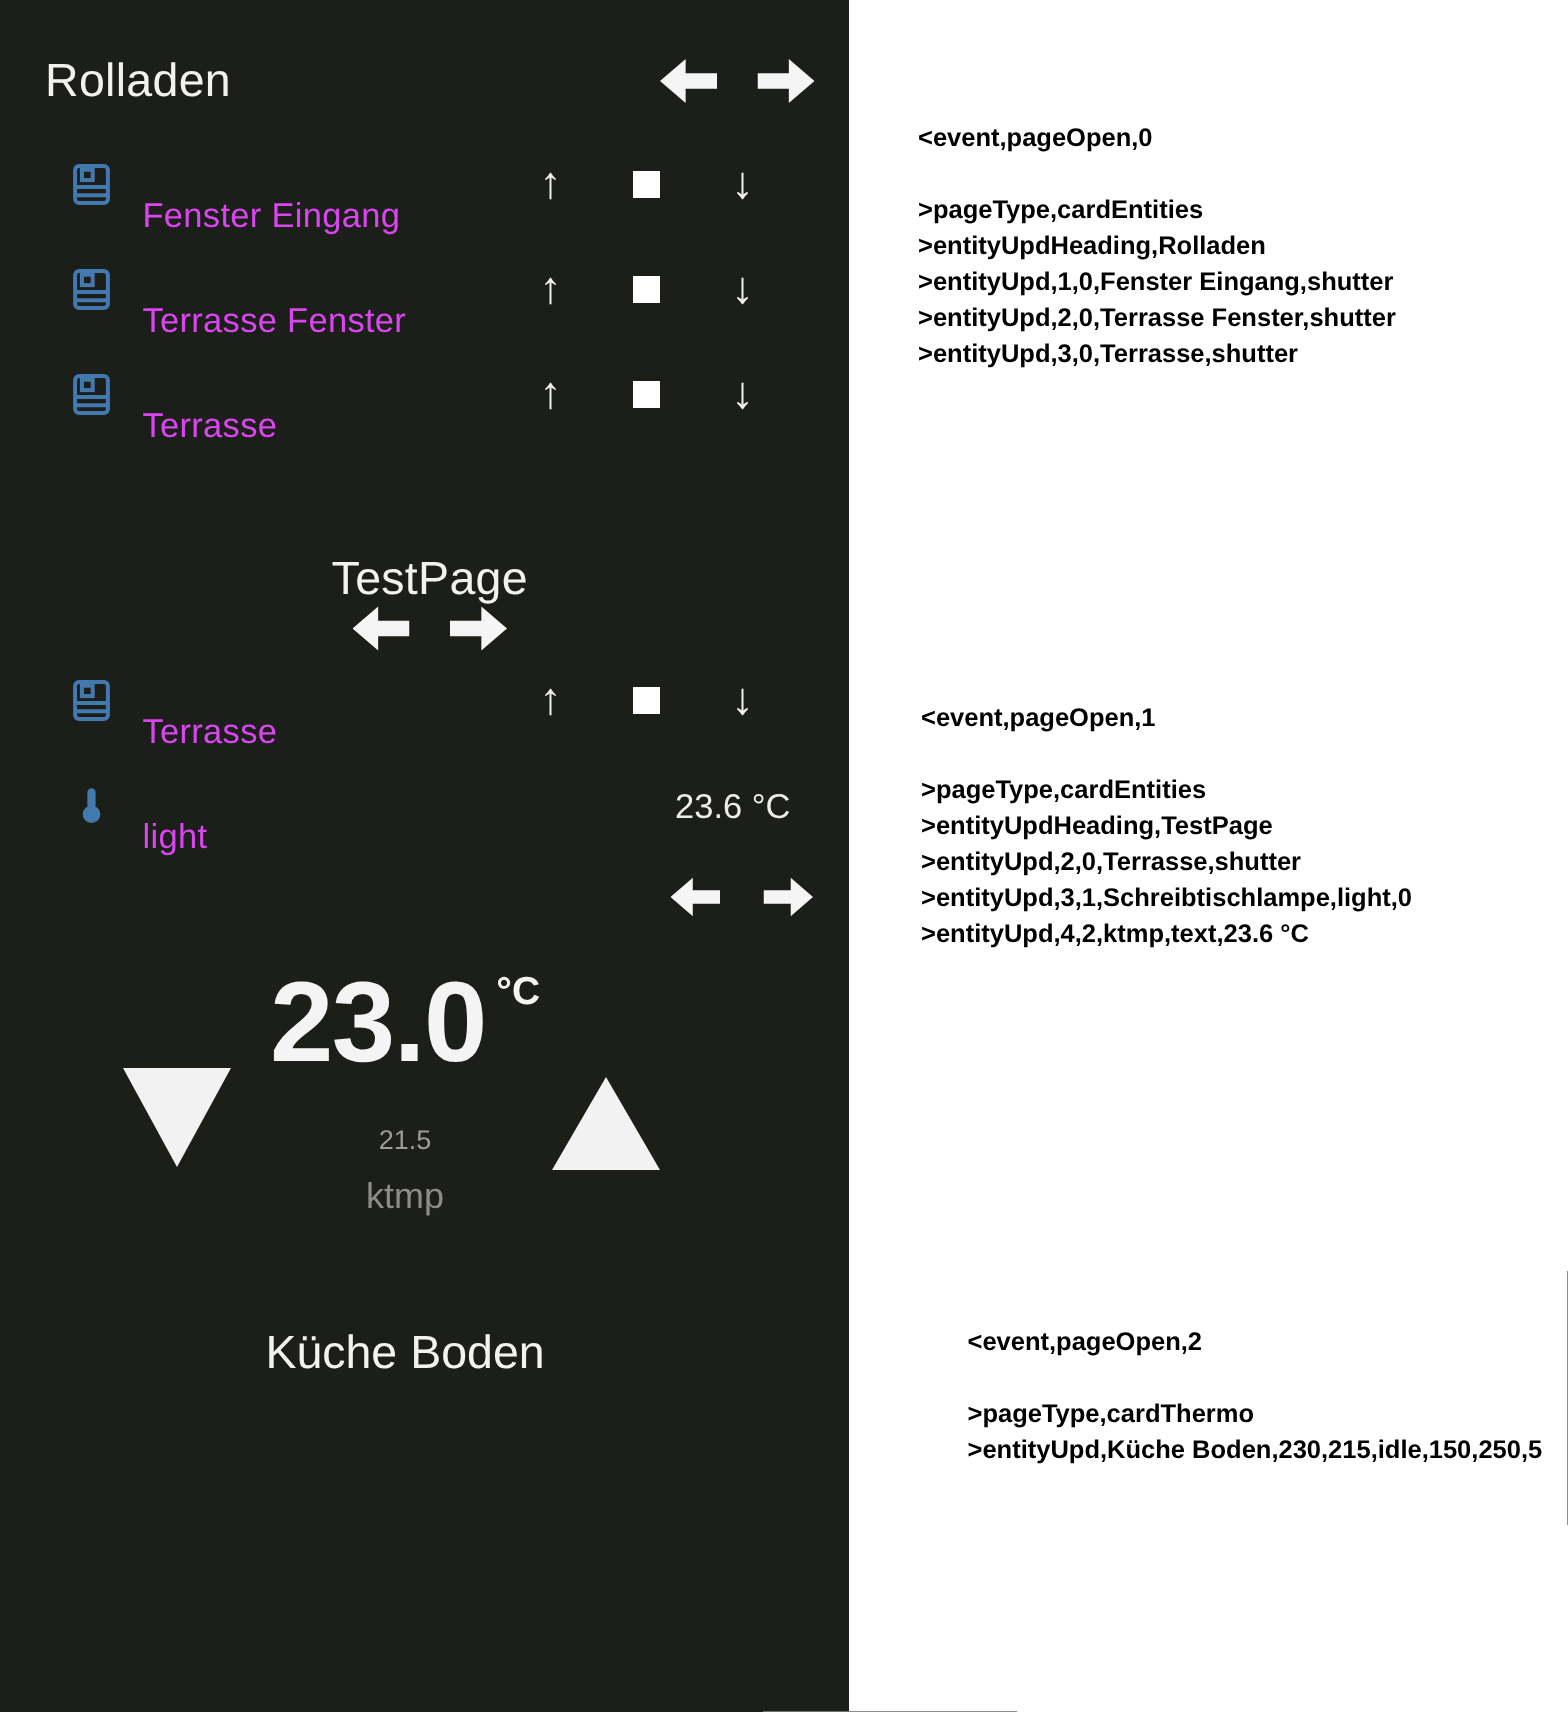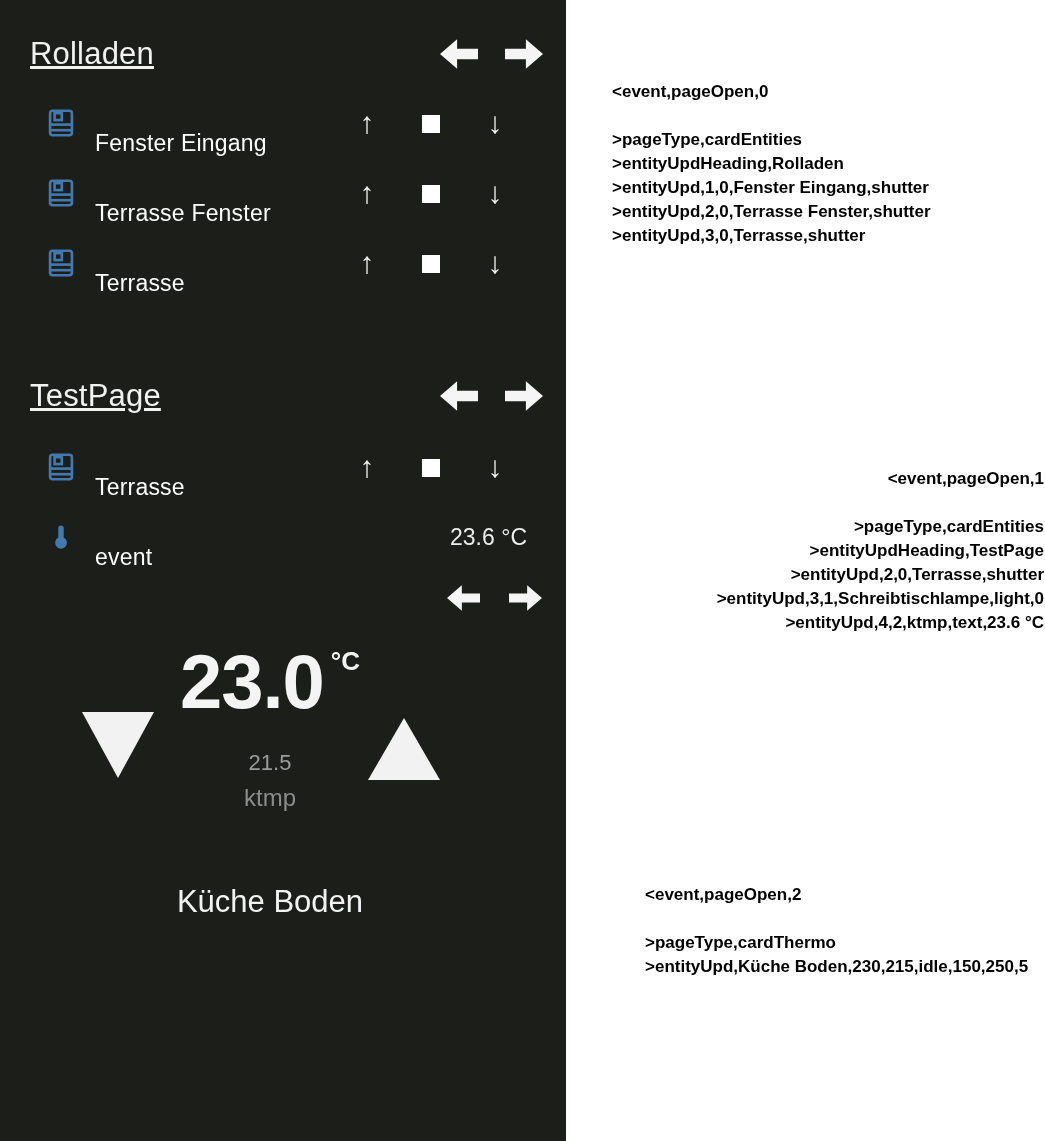--- a/index.html
+++ b/index.html
@@ -11,59 +11,59 @@
   .panel{
     position:absolute;left:0;top:0;width:566px;height:1141px;
     background:#1c1e19;color:#efefef;overflow:hidden;
   }
   .card{position:relative;}
   .card-header{
     display:flex;justify-content:space-between;align-items:center;
     padding:0 23px 0 30px;height:56px;
   }
   .card1 .card-header{margin-top:26px;}
-  .card2 .card-header{margin-top:6px;}
-  .title{font-size:31px;color:#f1f1f1;letter-spacing:.2px;text-decoration:underline;}
+  .card2 .card-header{margin-top:6px;flex-direction:column;}
+  .title{font-size:31px;color:#f1f1f1;letter-spacing:.2px;}
   .nav{display:flex;gap:27px;align-items:center;}
   .nav svg{display:block;}
   .rows{margin-top:6px;}
   .card2 .rows{margin-top:8px;}
   .row{display:flex;align-items:center;height:70px;padding:0 39px 0 44px;}
   .eicon{width:34px;display:flex;justify-content:center;align-items:center;}
-  .elabel{font-size:23px;color:#ffffff;margin-left:17px;flex:1;letter-spacing:.2px;margin-top:40px;}
+  .elabel{font-size:23px;color:#d946ef;margin-left:17px;flex:1;letter-spacing:.2px;margin-top:40px;}
   .ctl{width:64px;text-align:center;font-size:30px;color:#f0f0f0;line-height:1;cursor:default;}
   .sq{display:inline-block;width:18px;height:18px;background:#ffffff;}
   .value{font-size:23px;color:#ececec;margin-left:40px;}
   .press{font-size:23px;color:#1e9de0;letter-spacing:1px;}
   
   .toggle{position:relative;width:58px;height:30px;}
   .toggle .track{position:absolute;left:2px;top:4px;width:56px;height:22px;border-radius:11px;background:#474747;}
   .toggle .knob{position:absolute;left:0;top:0;width:30px;height:30px;border-radius:50%;background:#9d9d9d;}
   
   .thermo{height:371px;position:relative;}
   .thermo .nav{position:absolute;top:13px;right:24px;gap:29px;}
   .t-center{position:absolute;left:10px;width:520px;text-align:center;}
   .t-temp{top:72px;line-height:76px;}
   .t-big{font-size:76px;font-weight:700;color:#f4f4f4;letter-spacing:-1px;text-align:right;}
   .t-unit{font-size:26px;font-weight:700;color:#f4f4f4;position:relative;top:-38px;margin-left:7px;}
-  .t-target{top:178px;font-size:22px;color:#9b9b9b;text-align:center;}
+  .t-target{top:178px;font-size:18px;color:#9b9b9b;text-align:center;}
   .t-state{top:212px;font-size:24px;color:#8c8c8c;}
   .t-name{top:312px;font-size:31px;color:#f2f2f2;}
   .tri{position:absolute;cursor:default;}
   .tri-down{left:82px;top:140px;}
   .tri-up{left:368px;top:146px;}
   
   .log-section{
     position:absolute;left:612px;width:430px;color:#000;
     font-weight:700;font-size:17px;line-height:24px;letter-spacing:0;
     font-family:"Liberation Sans",sans-serif;white-space:nowrap;
   }
   .log-event{margin-bottom:24px;}
   .s0{top:80px;}
-  .s1{top:467px;left:614px;text-align:right;}
+  .s1{top:467px;left:614px;}
   .s2{top:883px;left:645px;}
 </style>
 </head>
 <body>
 
 <div class="panel">
 
   <div class="card card1">
     <div class="card-header">
       <div class="title">Rolladen</div>
@@ -158,21 +158,21 @@
         <span class="ctl"><span class="sq"></span></span>
         <span class="ctl">↓</span>
       </div>
       <div class="row">
         <span class="eicon">
           <svg width="30" height="30" viewBox="0 0 24 24">
               <rect x="9.8" y="2.8" width="4.4" height="11" rx="2.2" fill="#4279ae"></rect>
               <circle cx="12" cy="16.6" r="4.7" fill="#4279ae"></circle>
             </svg>
         </span>
-        <span class="elabel">event</span>
+        <span class="elabel">light</span>
         <span class="value">23.6 °C</span>
       </div>
     </div>
   </div>
 
   <div class="card thermo">
     <div class="nav">
       <span>
           <svg width="33" height="26" viewBox="0 0 40 31">
             <polygon points="40,10 18,10 18,0 0,15.5 18,31 18,21 40,21" fill="#f5f5f5"></polygon>

